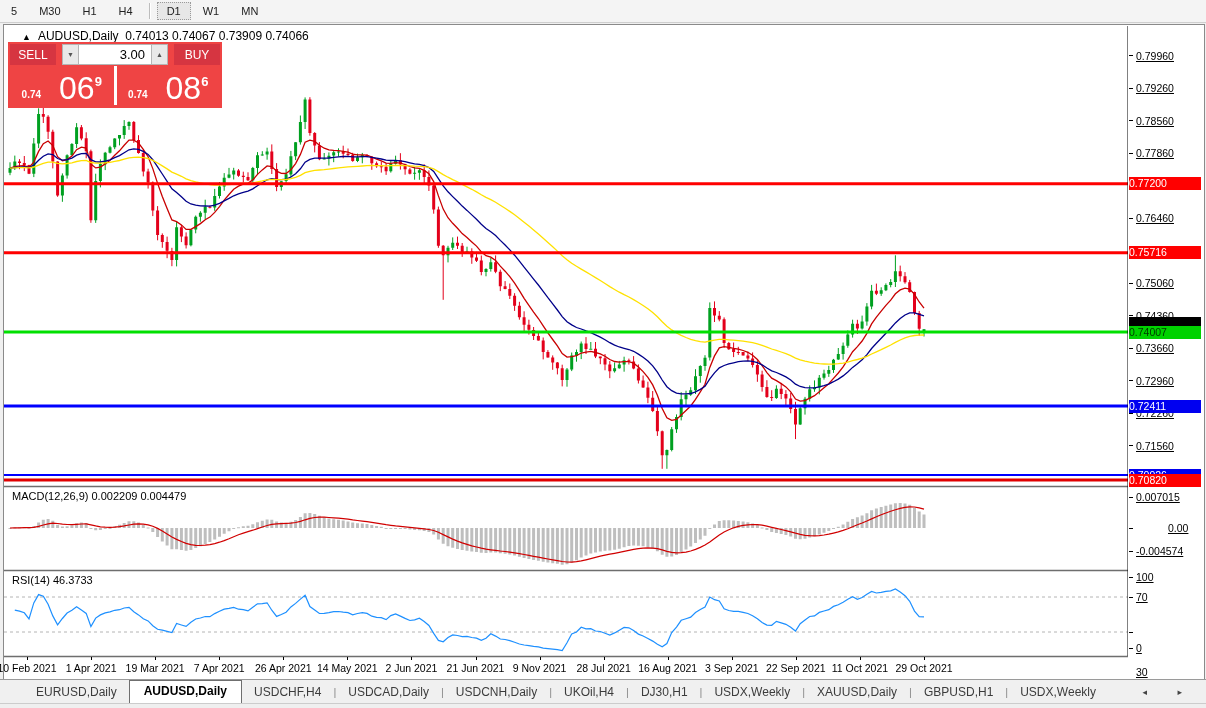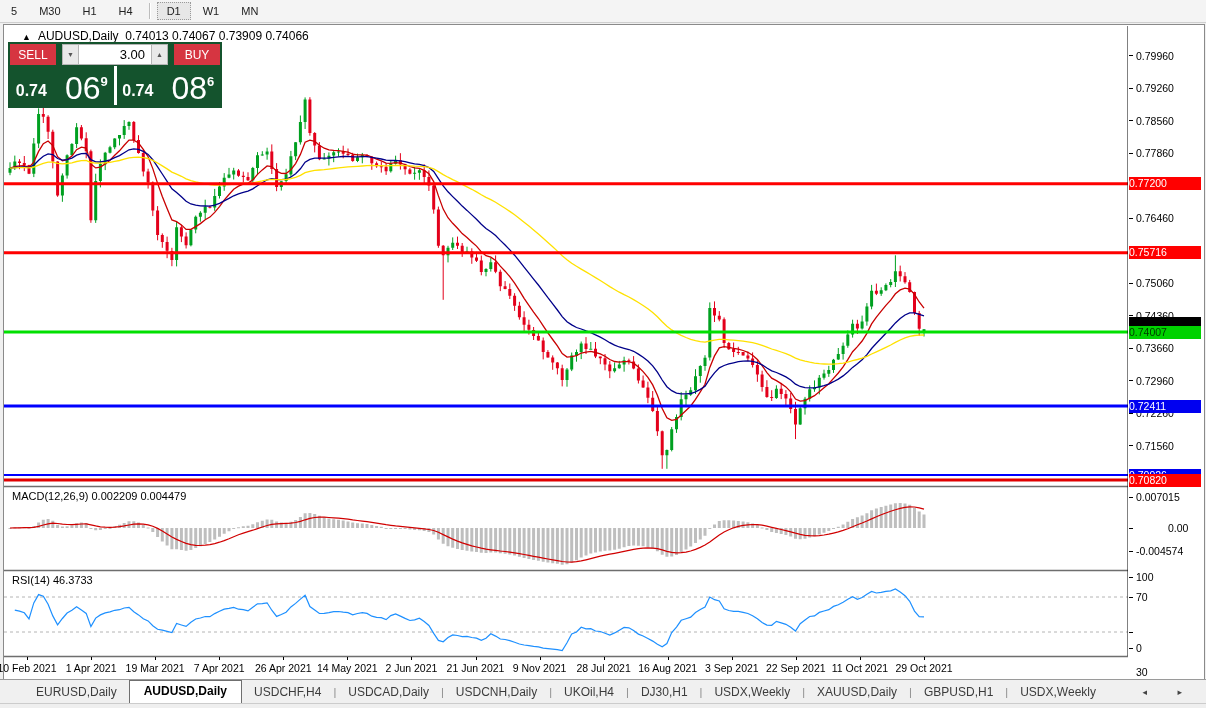--- a/index.html
+++ b/index.html
@@ -10,34 +10,34 @@
   #tf-toolbar{left:0;top:0;width:1206px;height:22px;background:#f4f4f4;border-bottom:1px solid #cfcfcf;
               display:flex;align-items:center;}
   .tf-btn{font-size:11px;color:#222;padding:2px 9px;margin:0 1px;border:1px solid transparent;cursor:default;}
   .tf-btn.active{background:#e7e7e7;border:1px dotted #9a9a9a;}
   .tf-sep{width:1px;height:16px;background:#bdbdbd;border-right:1px solid #fff;margin:0 5px;}
   
   #chart-window{left:3px;top:24px;width:1200px;height:654px;background:#fff;border:1px solid #8a8a8a;}
   #chart-title{left:22px;top:29px;font-size:12px;color:#000;font-weight:500;z-index:30;}
   #chart-title .tri{font-size:9px;margin-right:7px;}
   
-  #trade-panel{left:8px;top:42px;width:214px;height:66px;background:#14532d;z-index:40;padding:2px;box-sizing:border-box;}
+  #trade-panel{left:8px;top:42px;width:214px;height:66px;background:#ef4444;z-index:40;padding:2px;box-sizing:border-box;}
   #tp-row1{display:flex;height:21px;}
   .tp-btn{background:#d63541;color:#fff;font-size:12px;display:flex;align-items:center;justify-content:center;flex:0 0 46px;cursor:pointer;}
   .tp-spin{flex:0 0 17px;background:#e9e9e9;border:1px solid #b5b5b5;color:#555;font-size:7px;display:flex;align-items:center;justify-content:center;box-sizing:border-box;cursor:pointer;}
   #tp-vol{flex:1;border:1px solid #b5b5b5;border-left:none;border-right:none;font-size:13px;text-align:right;padding:0 6px;font-family:"Liberation Sans",sans-serif;min-width:0;}
   #tp-row1 .gap{flex:0 0 6px;}
   #tp-row2{display:flex;height:39px;margin-top:1px;}
   .tp-price{flex:1;color:#fff;display:flex;align-items:flex-end;justify-content:center;padding-bottom:2px;}
-  .tp-price .small{font-size:16px;font-weight:600;margin-right:18px;margin-bottom:3px;}
+  .tp-price .small{font-size:10px;font-weight:600;margin-right:18px;margin-bottom:3px;}
   .tp-price .big{font-size:32px;line-height:30px;}
   .tp-price .sup{font-size:13px;font-weight:600;margin-bottom:14px;}
   .tp-divider{width:3px;background:#fff;}
   
-  .scale-label{font-size:10.5px;color:#000;left:1136px;z-index:20;}
+  .scale-label{font-size:10.5px;color:#000;left:1136px;z-index:20;text-decoration:underline;}
   .scale-tick{left:1129px;width:4px;height:1px;background:#000;z-index:20;}
   .badge{left:1129px;width:72px;height:13px;font-size:10.5px;line-height:13px;padding-left:0;box-sizing:border-box;z-index:21;}
   .panel-label{font-size:11px;color:#000;z-index:25;}
   .date-label{font-size:10.5px;color:#000;top:662px;transform:translateX(-50%);white-space:nowrap;z-index:20;}
   .date-tick{top:657px;width:1px;height:3px;background:#000;z-index:20;}
   
   #tab-strip{left:0;top:679px;width:1206px;height:24px;background:#f0f0f0;border-top:1px solid #9a9a9a;
              display:flex;align-items:flex-end;padding-left:24px;box-sizing:border-box;}
   .tab{font-size:12px;color:#3c3c3c;padding:3px 12px 4px 12px;white-space:nowrap;cursor:pointer;}
   .tab.active{background:#fff;border:1px solid #6f6f6f;border-bottom:none;font-weight:bold;color:#000;padding:3px 14px 5px 14px;}

